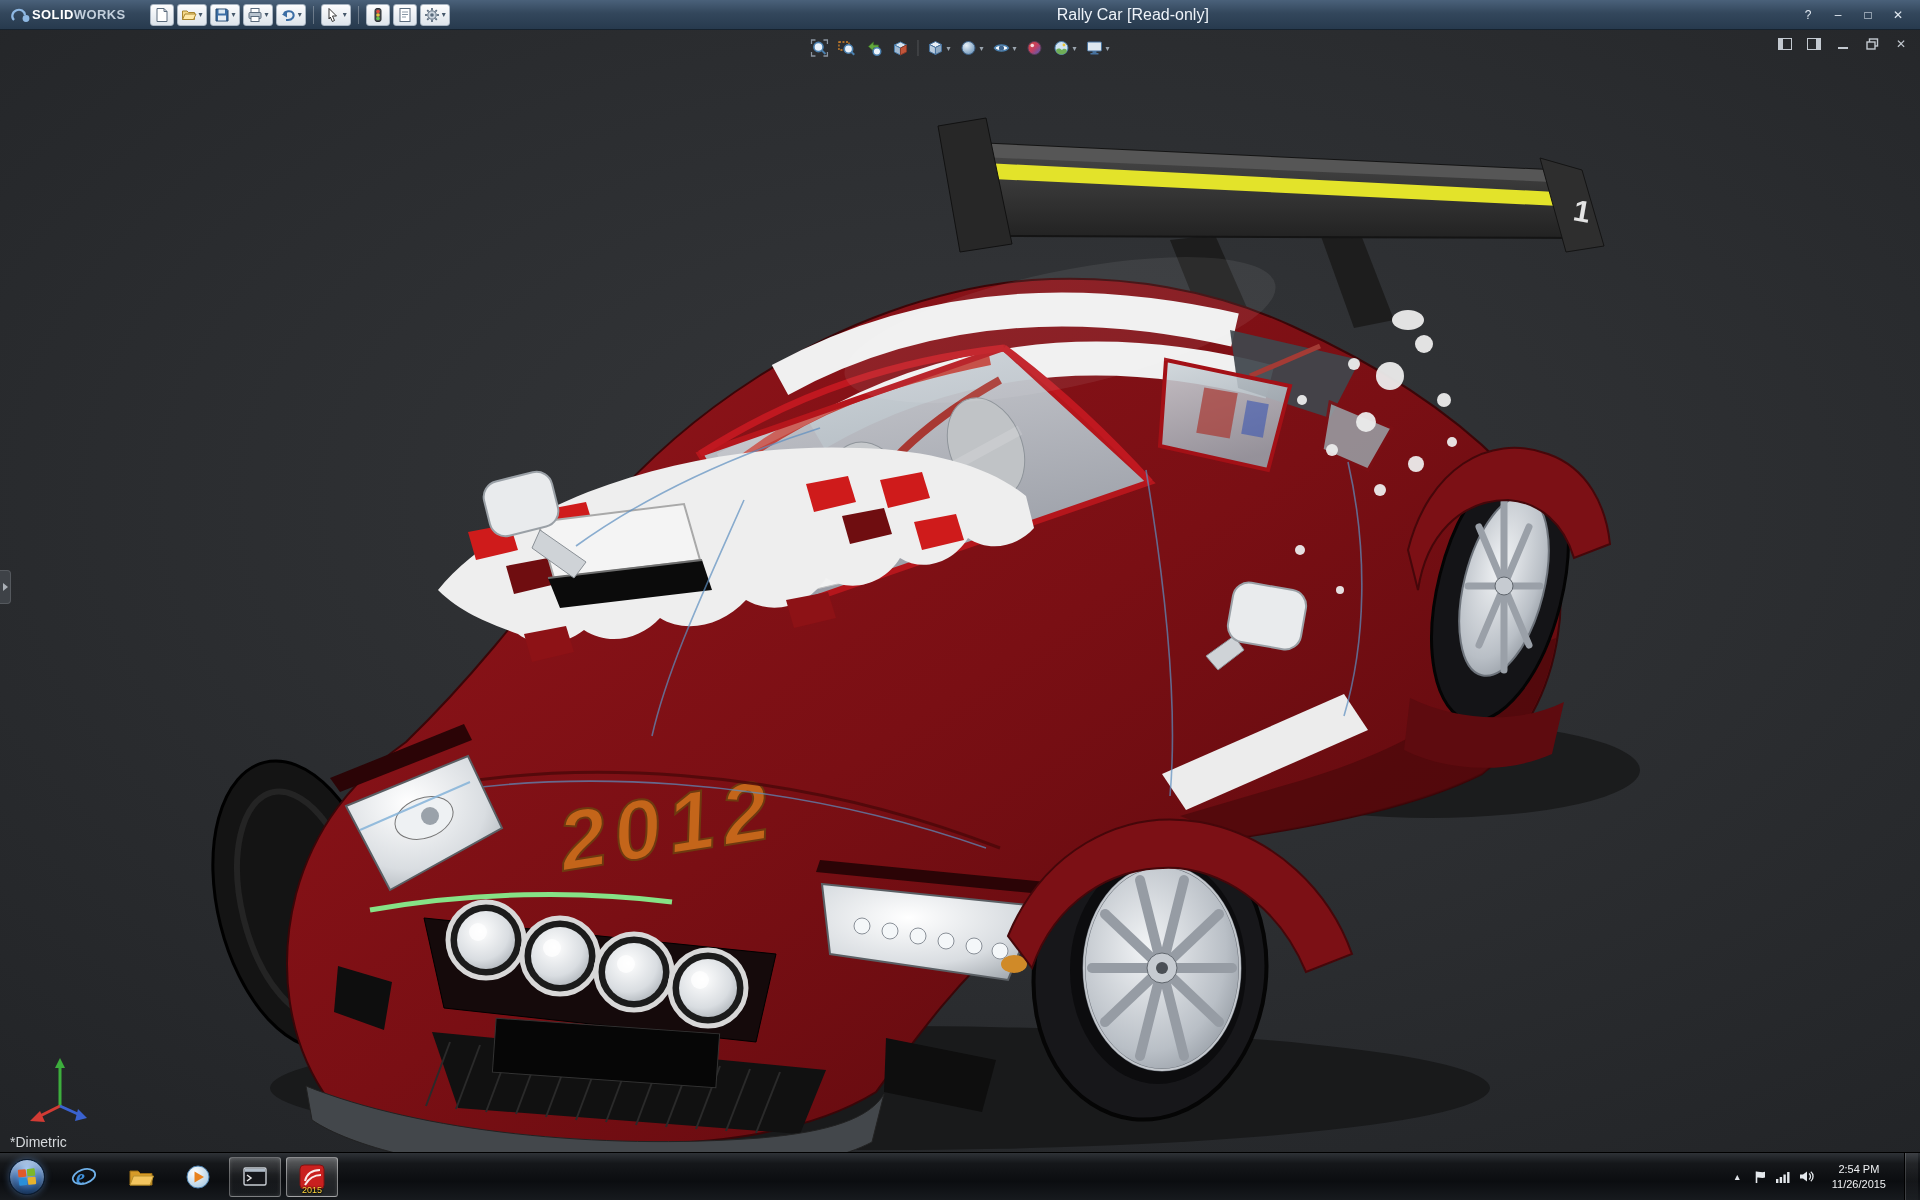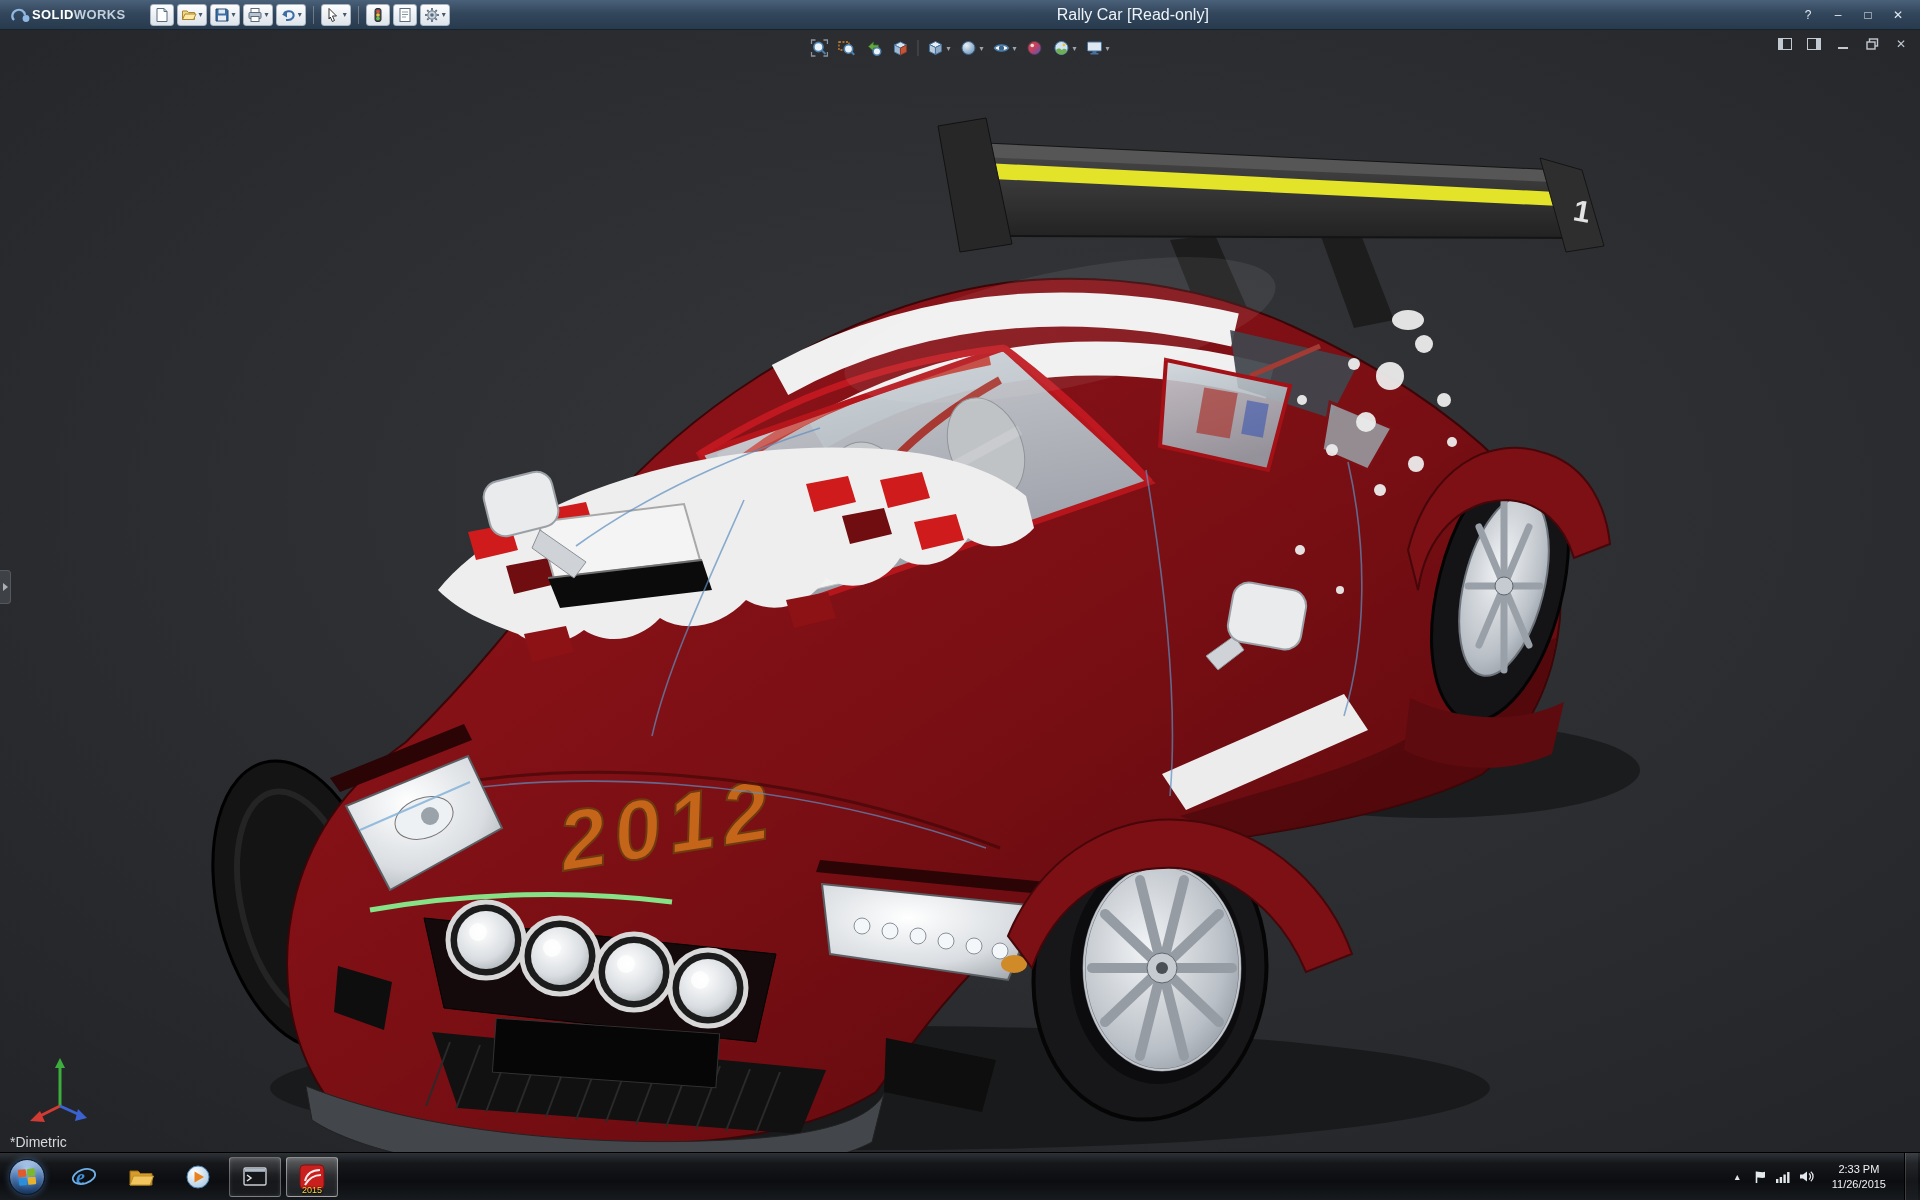--- a/index.html
+++ b/index.html
@@ -647,18 +647,18 @@
           </svg>
       </span>
       <span class="tray-btn">
         <svg width="15" height="13">
             <path d="M1,4.5 H4 L8,1.5 V11.5 L4,8.5 H1 Z" fill="#e4e8ec"></path>
             <path d="M10,3.5 C12,5 12,8 10,9.5 M11.8,1.8 C14.8,4.2 14.8,8.8 11.8,11.2" fill="none" stroke="#e4e8ec" stroke-width="1.3"></path>
           </svg>
       </span>
     </div>
     <div class="clock">
-      <div>2:33 PM</div>
+      <div>2:54 PM</div>
       <div>11/26/2015</div>
     </div>
     <div class="show-desktop"></div>
   </div>
 </div>
 
 </body></html>

